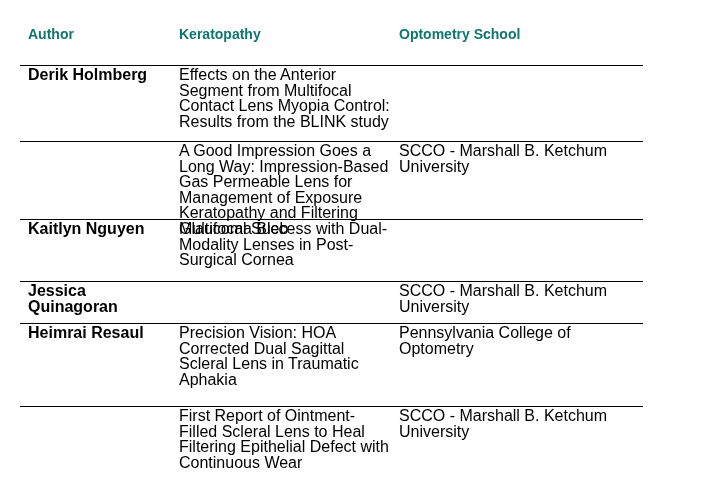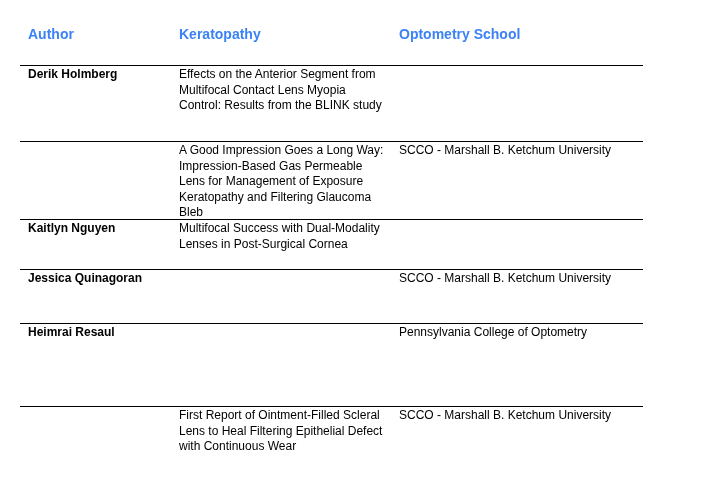--- a/index.html
+++ b/index.html
@@ -19,37 +19,37 @@
     position: absolute;
     top: 26px;
     left: 0;
     width: 708px;
     height: 20px;
   }
   .header .h {
     position: absolute;
     font-weight: bold;
     font-size: 14px;
-    color: #3b82f6;
+    color: #0f766e;
     letter-spacing: 0px;
   }
   .h-author { left: 28px; }
   .h-pres { left: 179px; }
   .h-school { left: 399px; }
 
   .row {
     position: absolute;
     left: 20px;
     width: 623px;
     border-top: 1px solid #000000;
   }
   .cell {
     position: absolute;
     top: 1px;
-    font-size: 12px;
+    font-size: 16px;
     line-height: 15.5px;
   }
   .c-author {
     left: 8px;
     font-weight: bold;
     width: 145px;
   }
   .c-pres {
     left: 159px;
     width: 212px;
@@ -76,26 +76,27 @@
 <div class="row" style="top:141px;height:78px;">
   <div class="cell c-pres">A Good Impression Goes a Long Way: Impression-Based Gas Permeable Lens for Management of Exposure Keratopathy and Filtering Glaucoma Bleb</div>
   <div class="cell c-school">SCCO - Marshall B. Ketchum University</div>
 </div>
 
 <div class="row" style="top:219px;height:62px;">
   <div class="cell c-pres">Multifocal Success with Dual-Modality Lenses in Post-Surgical Cornea</div>
   <div class="cell c-author">Kaitlyn Nguyen</div>
 </div>
 
-<div class="row" style="top:269px;height:62px;text-decoration:underline;">
+<div class="row" style="top:281px;height:62px;text-decoration:underline;">
   <div class="cell c-author">Jessica Quinagoran</div>
   <div class="cell c-school">SCCO - Marshall B. Ketchum University</div>
 </div>
 
 <div class="row" style="top:323px;height:63px;">
   <div class="cell c-author">Heimrai Resaul</div>
+  <div class="cell c-pres">Precision Vision: HOA Corrected Dual Sagittal Scleral Lens in Traumatic Aphakia</div>
   <div class="cell c-school">Pennsylvania College of Optometry</div>
 </div>
 
 <div class="row" style="top:406px;height:80px;">
   <div class="cell c-pres">First Report of Ointment-Filled Scleral Lens to Heal Filtering Epithelial Defect with Continuous Wear</div>
   <div class="cell c-school">SCCO - Marshall B. Ketchum University</div>
 </div>
 
 </body></html>

